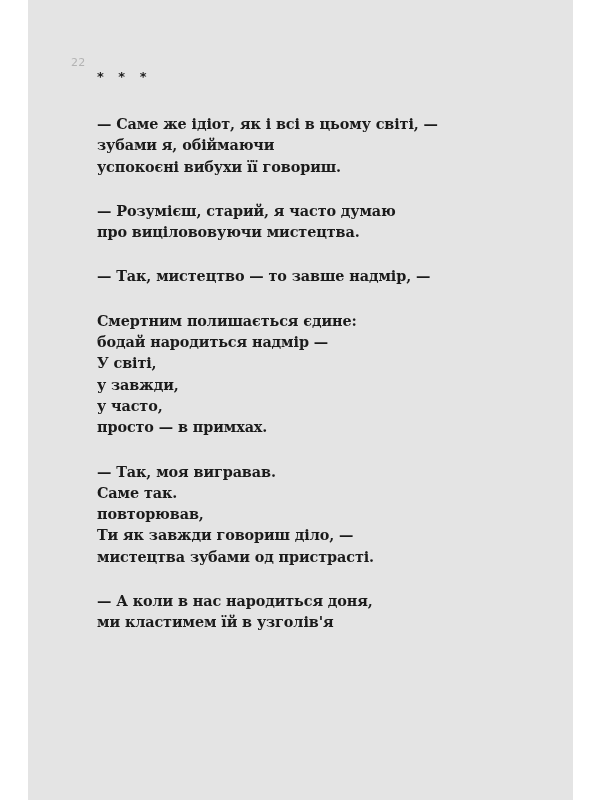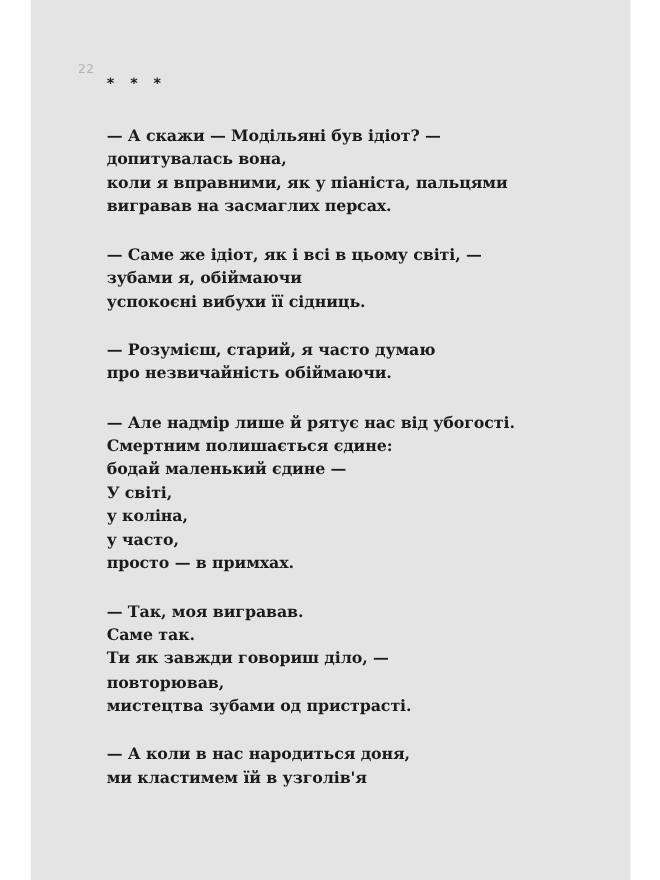--- a/index.html
+++ b/index.html
@@ -75,50 +75,44 @@
 <div id="page">
 
   <div id="folio">22</div>
 
   <div id="textblock">
 
     <div id="separator">* * *</div>
 
     <div id="stanzas">
         <div class="stanza">
-          <div class="line">— А скажи — Модільяні був ідіот? —</div>
-          <div class="line">допитувалась вона,</div>
-          <div class="line">коли я вправними, як у піаніста, пальцями</div>
-          <div class="line">вигравав на засмаглих персах.</div>
-        </div>
-        <div class="stanza">
           <div class="line">— Саме же ідіот, як і всі в цьому світі, —</div>
           <div class="line">зубами я, обіймаючи</div>
-          <div class="line">успокоєні вибухи її сідниць.</div>
+          <div class="line">успокоєні вибухи її говориш.</div>
         </div>
         <div class="stanza">
           <div class="line">— Розумієш, старий, я часто думаю</div>
-          <div class="line">про незвичайність обіймаючи.</div>
+          <div class="line">про вицілововуючи мистецтва.</div>
         </div>
         <div class="stanza">
+          <div class="line">— Так, мистецтво — то завше надмір, —</div>
         </div>
         <div class="stanza">
-          <div class="line">— Але надмір лише й рятує нас від убогості.</div>
           <div class="line">Смертним полишається єдине:</div>
-          <div class="line">бодай маленький єдине —</div>
+          <div class="line">бодай народиться надмір —</div>
           <div class="line">У світі,</div>
-          <div class="line">у коліна,</div>
+          <div class="line">у завжди,</div>
           <div class="line">у часто,</div>
           <div class="line">просто — в примхах.</div>
         </div>
         <div class="stanza">
           <div class="line">— Так, моя вигравав.</div>
           <div class="line">Саме так.</div>
+          <div class="line">повторював,</div>
           <div class="line">Ти як завжди говориш діло, —</div>
-          <div class="line">повторював,</div>
           <div class="line">мистецтва зубами од пристрасті.</div>
         </div>
         <div class="stanza">
           <div class="line">— А коли в нас народиться доня,</div>
           <div class="line">ми кластимем їй в узголів'я</div>
         </div>
       </div>
 
   </div>
 </div>

